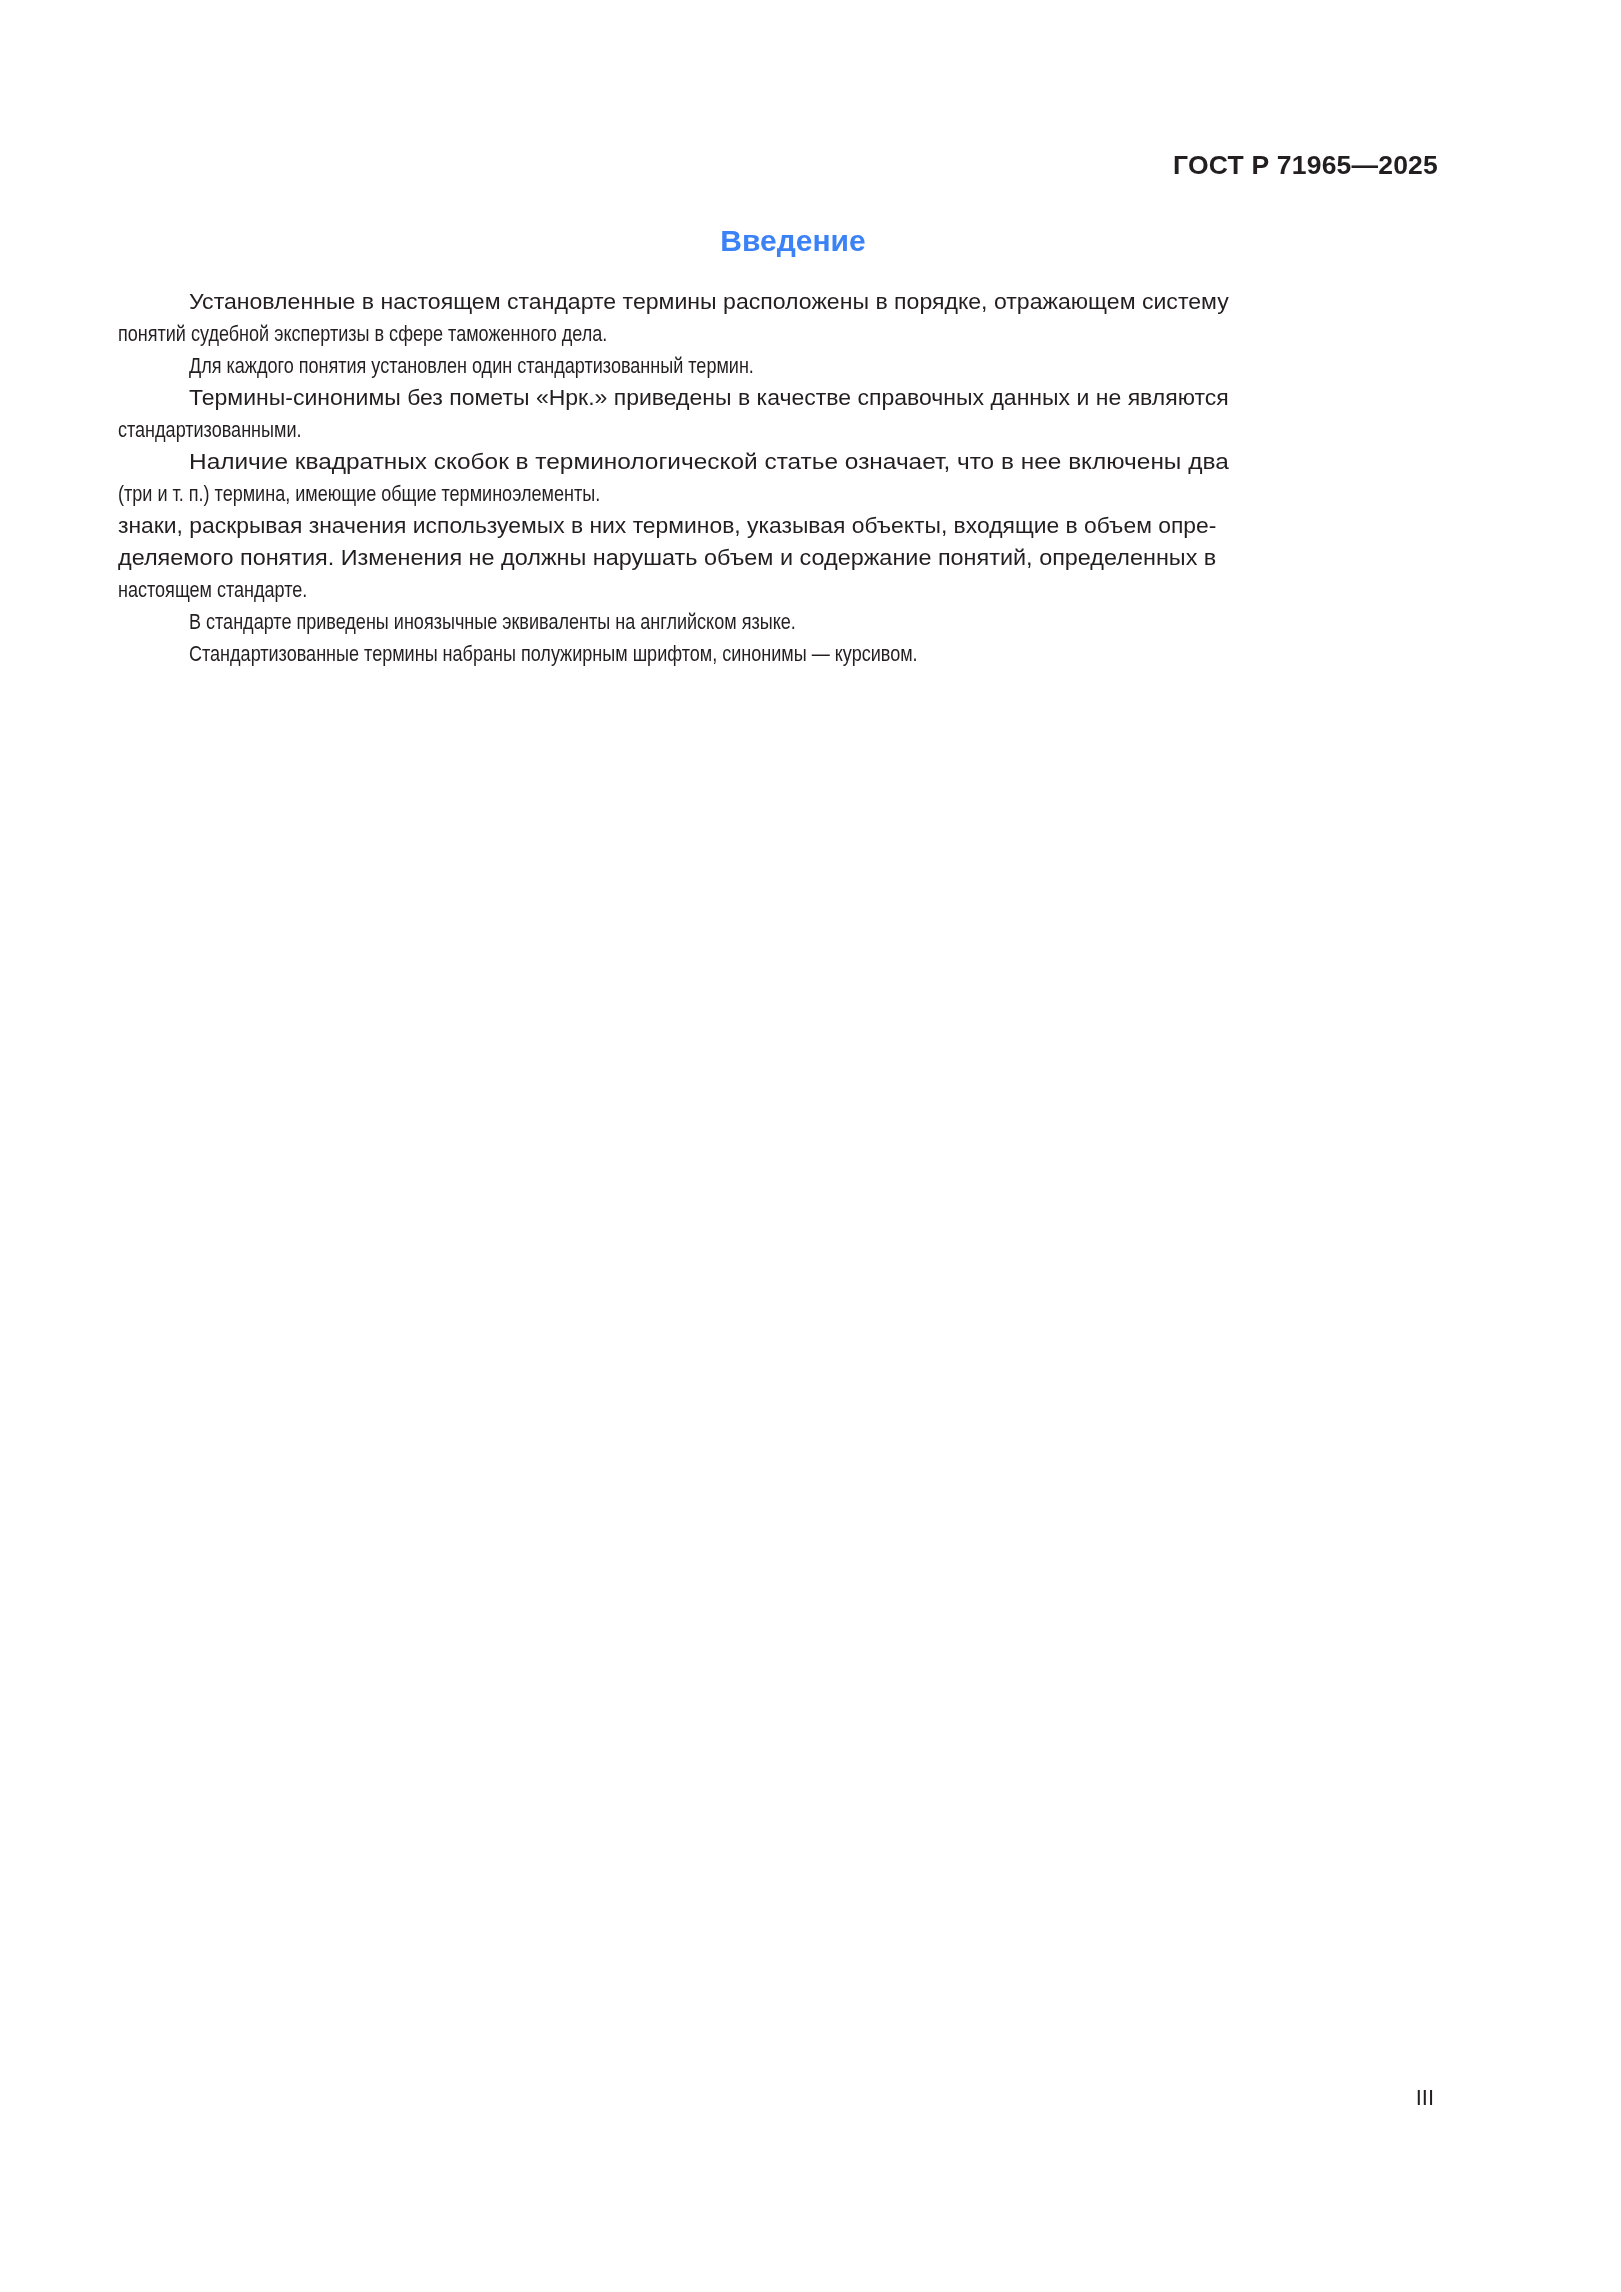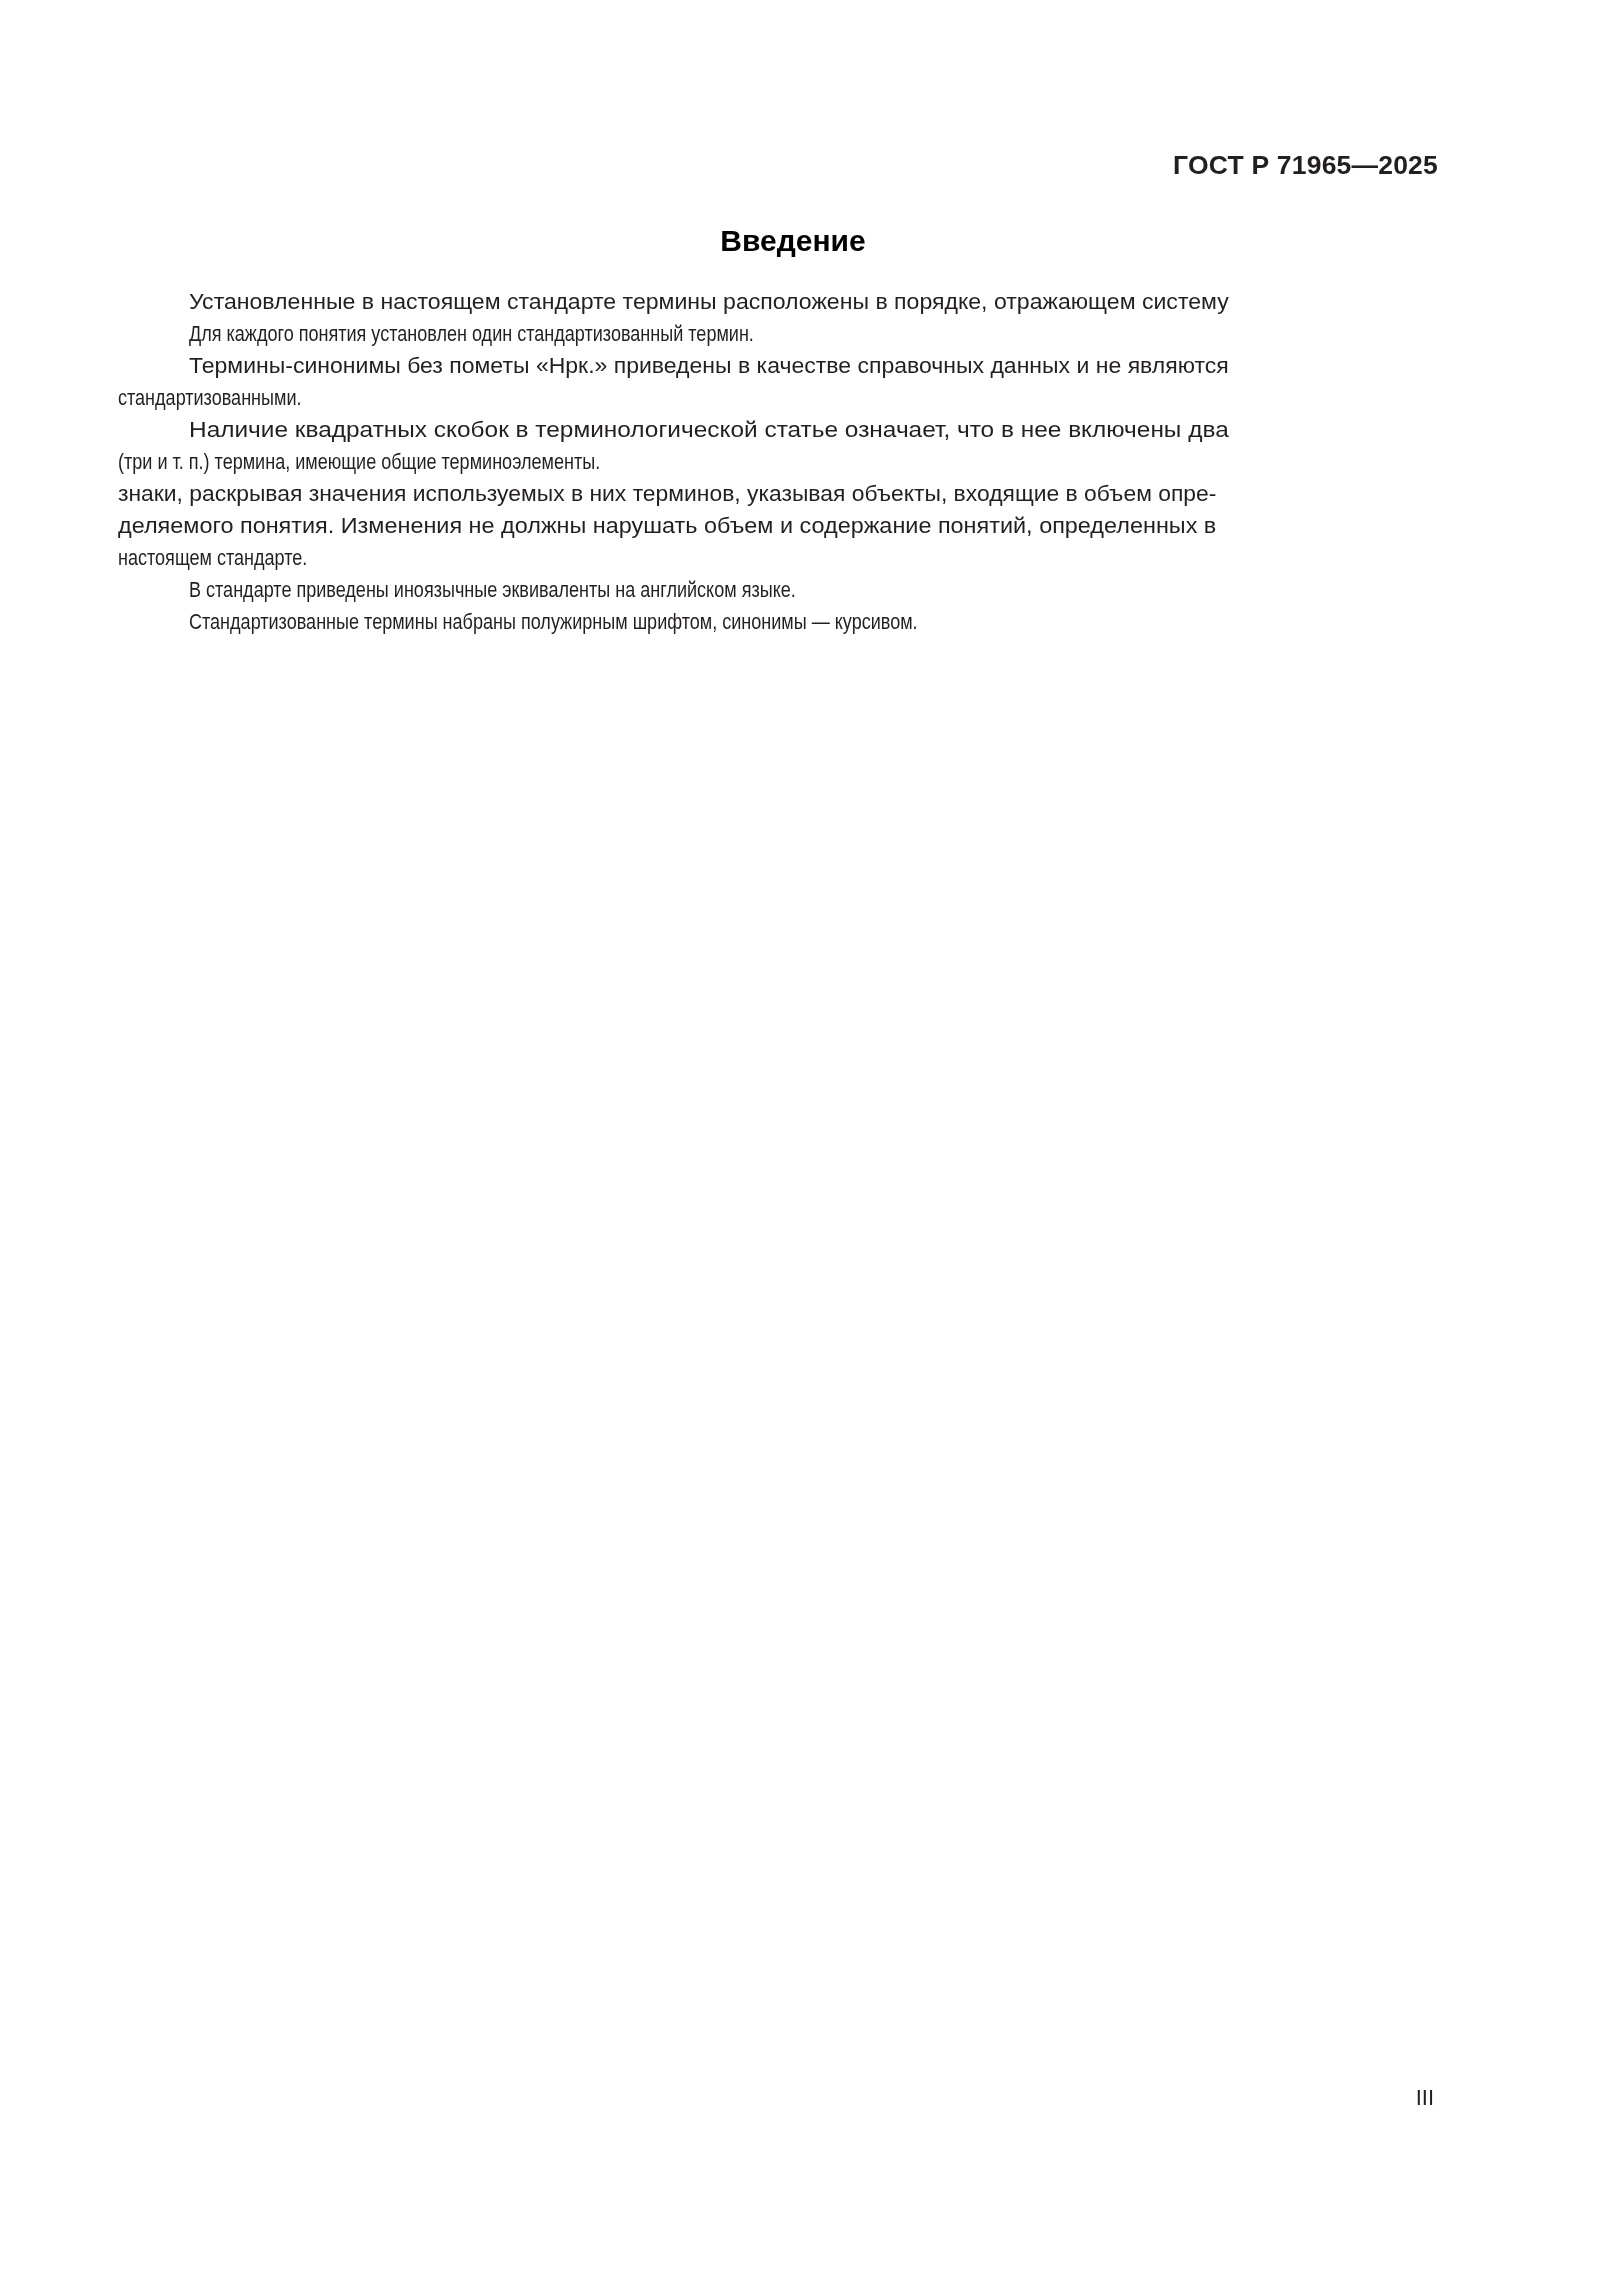--- a/index.html
+++ b/index.html
@@ -5,21 +5,21 @@
   html, body { margin: 0; padding: 0; background: #ffffff; }
   body { width: 1621px; height: 2293px; position: relative; overflow: hidden; color: #231f20; }
   .page { position: absolute; left: 0; top: 0; width: 1621px; height: 2293px; background: #fff; }
   .doc-id {
     position: absolute; top: 150px; right: 183px;
     font-family: "Liberation Sans", sans-serif; font-weight: bold; font-size: 26.5px;
     letter-spacing: 0.2px; color: #231f20;
   }
   .title {
     position: absolute; top: 224px; left: 0; width: 1586px; text-align: center;
-    font-family: "Liberation Sans", sans-serif; font-weight: bold; font-size: 30px; color: #000000;
+    font-family: "Liberation Sans", sans-serif; font-weight: bold; font-size: 30px; color: #3b82f6;
   }
   .body {
     position: absolute; left: 118px; top: 286px; width: 1321px;
     font-family: "Liberation Sans", sans-serif; font-size: 22px; line-height: 32px; color: #231f20;
   }
   .para { margin: 0; }
   .line { display: block; white-space: nowrap; height: 32px; position: relative; }
   .line span.t { display: inline-block; transform-origin: left top; white-space: nowrap; }
   .line.indent span.t { margin-left: 71px; }
   .page-number {
@@ -31,20 +31,21 @@
 <body>
 
 <div class="page">
   <div class="doc-id">ГОСТ Р 71965—2025</div>
   <div class="title">Введение</div>
 
   <div class="body">
 
     <div class="para">
       <div class="line indent"><span class="t" style="transform: scaleX(1.0489);">Установленные в настоящем стандарте термины расположены в порядке, отражающем систему</span></div>
+      <div class="line"><span class="t" style="transform: scaleX(0.82);">понятий судебной экспертизы в сфере таможенного дела.</span></div>
     </div>
 
     <div class="para">
       <div class="line indent"><span class="t" style="transform: scaleX(0.82);">Для каждого понятия установлен один стандартизованный термин.</span></div>
     </div>
 
     <div class="para">
       <div class="line indent"><span class="t" style="transform: scaleX(1.046);">Термины-синонимы без пометы «Нрк.» приведены в качестве справочных данных и не являются</span></div>
       <div class="line"><span class="t" style="transform: scaleX(0.82);">стандартизованными.</span></div>
     </div>

